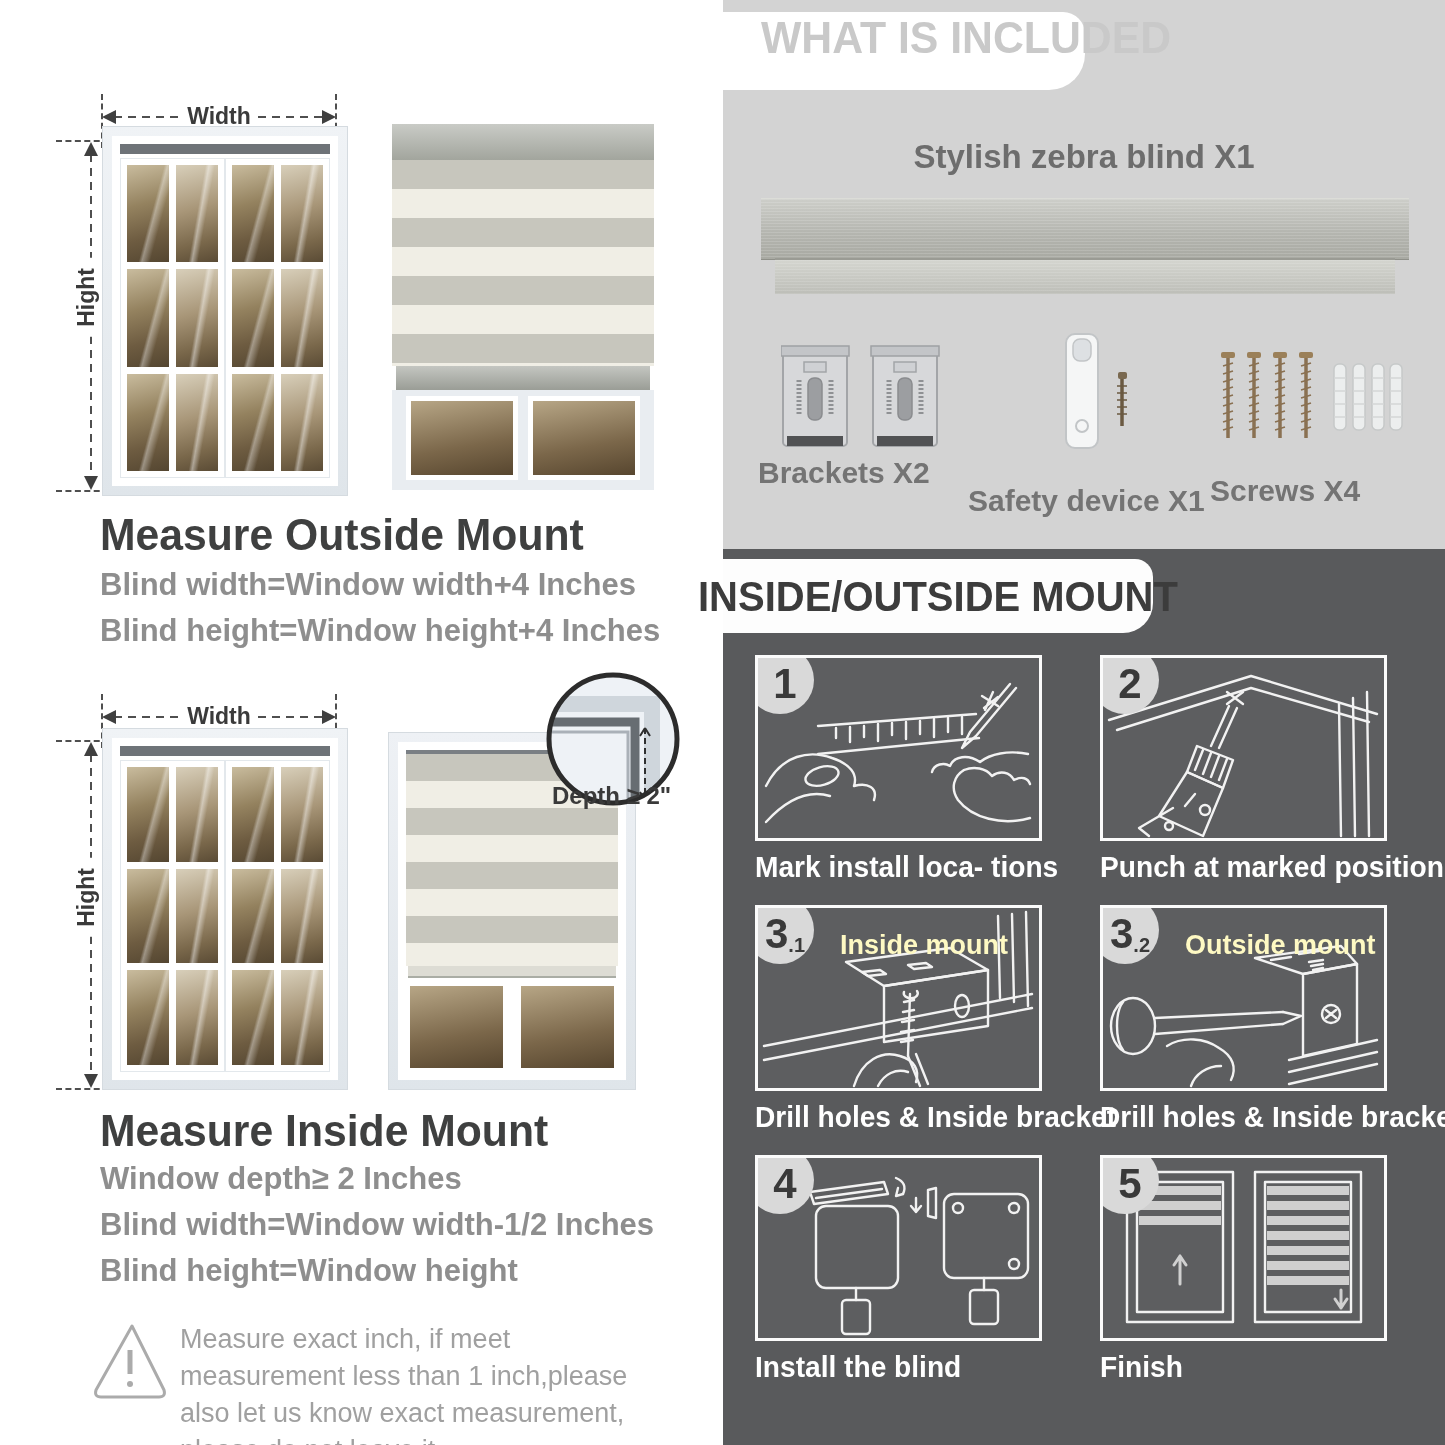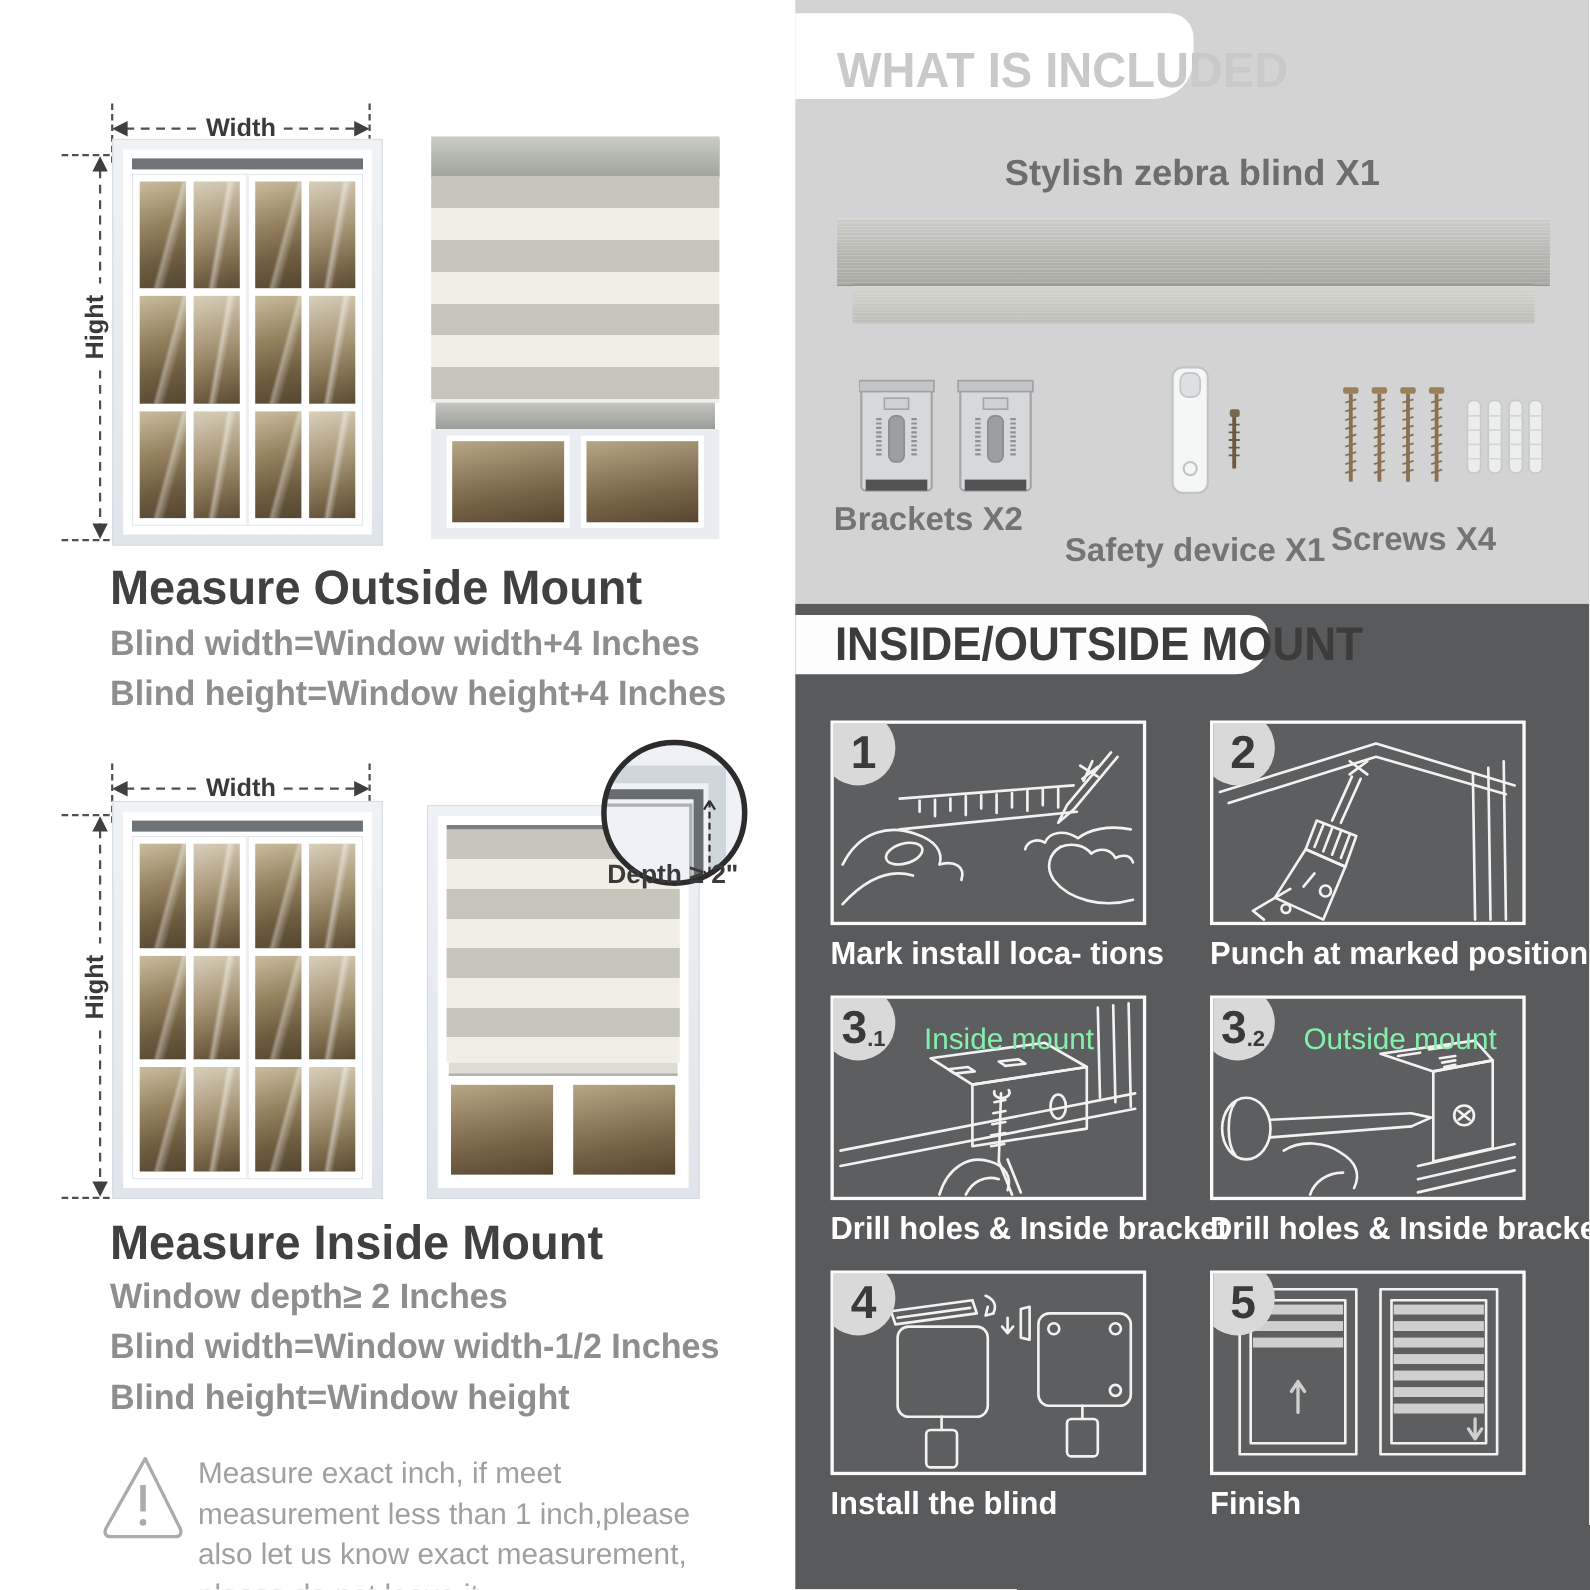--- a/index.html
+++ b/index.html
@@ -55,49 +55,49 @@
   .view2{flex:1;display:flex;gap:10px;padding-top:4px;}
   .vpane{flex:1;border:4px solid #fff;background:linear-gradient(170deg,#b7a686,#7b674a 60%,#57462f);}
 
   .sec-title{font-weight:bold;font-size:44px;color:#3f4040;transform:scaleX(.97);transform-origin:left;white-space:nowrap;}
   .sec-line{font-weight:bold;font-size:32px;color:#8e8e8e;transform:scaleX(.97);transform-origin:left;white-space:nowrap;}
   .warn-text{font-size:27px;line-height:37px;color:#a0a0a0;width:500px;}
 
   
   .right-top{left:723px;top:0;width:722px;height:549px;background:#d3d3d3;}
   .hdr-incl{position:absolute;left:0;top:12px;width:362px;height:78px;background:#ffffff;
-            border-radius:0 22px 36px 0;display:flex;align-items:flex-end;padding-left:38px;box-sizing:border-box;}
+            border-radius:0 22px 36px 0;display:flex;align-items:flex-start;padding-left:38px;box-sizing:border-box;}
   .hdr-incl span{color:#c9c9c9;font-weight:bold;font-size:45px;transform:scaleX(.95);transform-origin:left;white-space:nowrap;}
   .blind-lab{position:absolute;left:0;top:138px;width:100%;text-align:center;
              font-weight:bold;font-size:33px;color:#6d6d6d;}
   .bar1{position:absolute;left:38px;top:198px;width:648px;height:60px;
         background:
           repeating-linear-gradient(180deg,rgba(255,255,255,.14) 0 1px,rgba(0,0,0,0) 1px 3px),
           linear-gradient(180deg,#cdcec9,#b5b6b0 55%,#a8a9a2);
         border-top:1px solid #dcddd8;box-shadow:0 1px 0 #8f9089;}
   .bar2{position:absolute;left:52px;top:258px;width:620px;height:34px;
         background:
           repeating-linear-gradient(180deg,rgba(255,255,255,.12) 0 1px,rgba(0,0,0,0) 1px 3px),
           linear-gradient(180deg,#d4d5cf,#bdbeb8);
         border-top:2px solid #9a9b94;}
   .incl-lab{position:absolute;top:456px;font-weight:bold;font-size:30px;color:#747474;white-space:nowrap;}
 
   
   .right-dark{left:723px;top:549px;width:722px;height:896px;background:#595a5c;}
-  .hdr-mount{position:absolute;left:0;top:10px;width:430px;height:54px;background:#fdfdfd;
-             border-radius:0 18px 30px 0;display:flex;align-items:center;padding-left:36px;box-sizing:border-box;}
+  .hdr-mount{position:absolute;left:0;top:10px;width:430px;height:74px;background:#fdfdfd;
+             border-radius:0 18px 30px 0;display:flex;align-items:center;padding-left:36px;box-sizing:border-box;justify-content:center;}
   .hdr-mount span{color:#3c3c3c;font-weight:bold;font-size:43px;transform:scaleX(.93);transform-origin:left;white-space:nowrap;}
 
   .step-box{position:absolute;width:287px;height:186px;border:3px solid #fbfbfb;
             background:#5d5e60;box-sizing:border-box;overflow:hidden;}
   .badge{position:absolute;left:-12px;top:-12px;width:68px;height:68px;border-radius:50%;
          background:#d9d9d9;display:flex;align-items:center;justify-content:center;}
   .badge .n{font-size:42px;font-weight:bold;color:#3a3a3a;margin:8px 0 0 10px;line-height:1;}
   .badge .nsub{font-size:20px;font-weight:bold;color:#3a3a3a;margin-top:30px;line-height:1;}
-  .step-title{position:absolute;left:82px;top:22px;color:#86efac;font-weight:normal;font-size:27px;white-space:nowrap;}
+  .step-title{position:absolute;left:82px;top:22px;color:#fef9c3;font-weight:bold;font-size:27px;white-space:nowrap;}
   .art{position:absolute;left:0;top:0;width:100%;height:100%;}
   .caption{position:absolute;color:#ffffff;font-weight:bold;font-size:29px;white-space:nowrap;
            transform:scaleX(.97);transform-origin:left;}
 </style>
 </head>
 <body>
 
 <div class="canvas">
 
 

